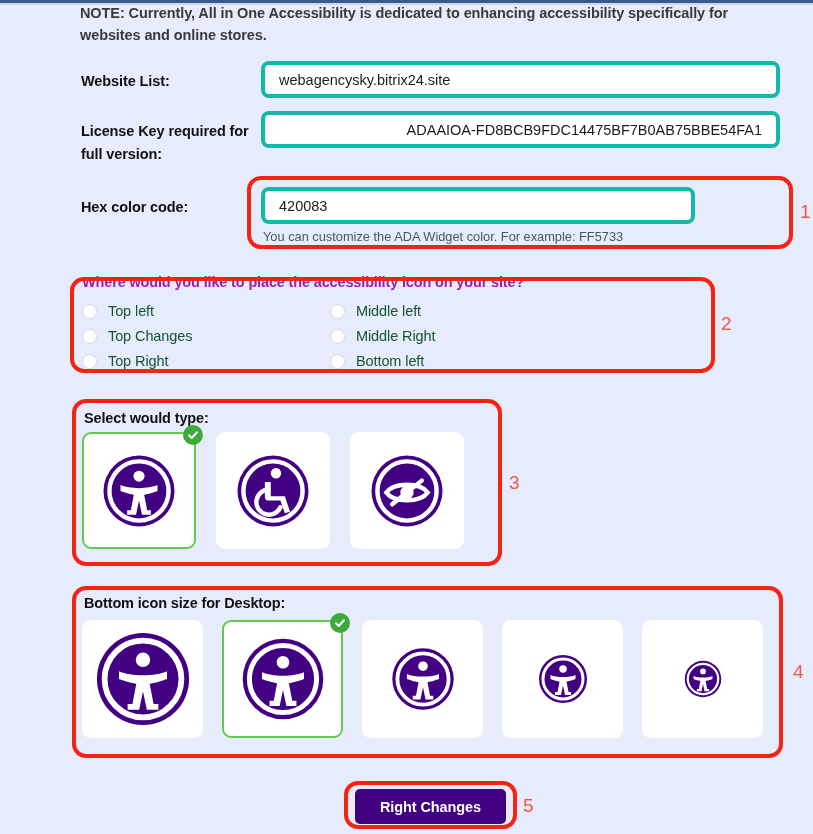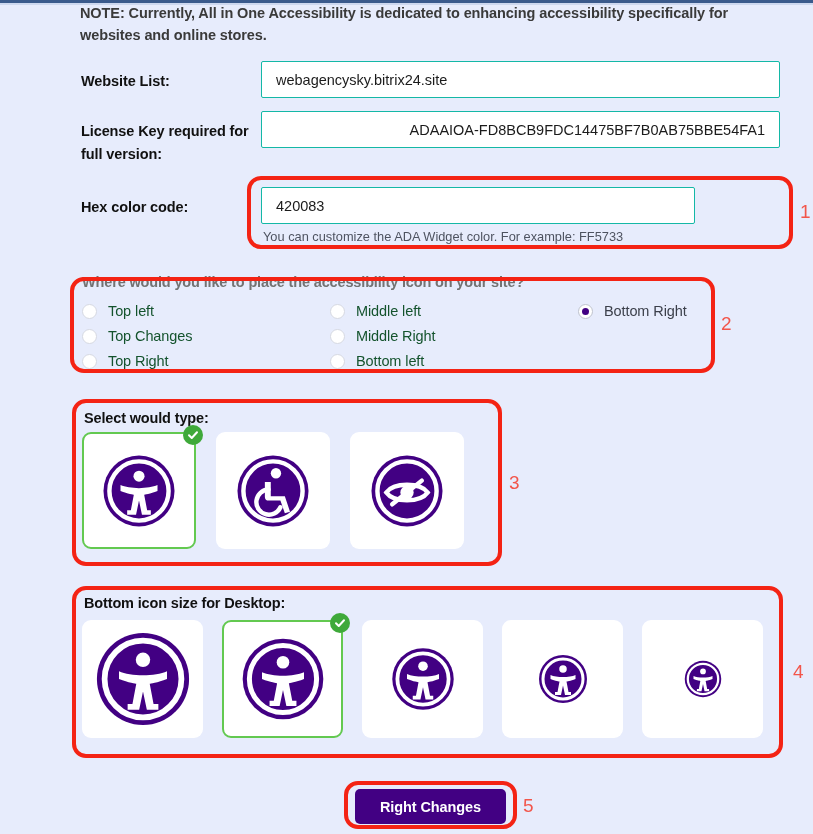--- a/index.html
+++ b/index.html
@@ -44,22 +44,22 @@
     position: absolute;
     font-size: 14.5px;
     font-weight: bold;
     color: #111;
     line-height: 1.6;
     letter-spacing: -0.1px;
   }
   .text-input {
     position: absolute;
     background: #ffffff;
-    border: 1px solid #14b8a6;
-    border-radius: 2px;
+    border: 4px solid #14b8a6;
+    border-radius: 8px;
     font-family: "Liberation Sans", sans-serif;
     font-size: 14.5px;
     color: #1b1b1b;
     padding: 0 14px;
     outline: none;
   }
 
   #website-label { left: 81px; top: 70px; text-align: right; }
   #website-input { left: 261px; top: 61px; width: 519px; height: 37px; }
 
@@ -102,21 +102,21 @@
 
   #anno-box-5 { left: 344px; top: 781px; width: 173px; height: 48px; }
   #anno-num-5 { left: 523px; top: 795px; }
 
   
   .place-question {
     position: absolute;
     left: 82px; top: 274px;
     font-size: 14.5px;
     font-weight: bold;
-    color: #737373;
+    color: #a21caf;
     letter-spacing: -0.15px;
   }
   .radio-col { position: absolute; }
   #radio-col-0 { left: 82px; top: 299px; }
   #radio-col-1 { left: 330px; top: 299px; }
   #radio-col-2 { left: 578px; top: 299px; }
   .radio-row {
     display: flex;
     align-items: center;
     height: 24px;
@@ -247,24 +247,20 @@
     <div class="radio-row">
       <span class="radio-dot"></span>
       <span class="radio-label">Middle Right</span>
     </div>
     <div class="radio-row">
       <span class="radio-dot"></span>
       <span class="radio-label">Bottom left</span>
     </div>
   </div>
 <div class="radio-col" id="radio-col-2">
-    <div class="radio-row checked">
-      <span class="radio-dot"></span>
-      <span class="radio-label">Bottom Right</span>
-    </div>
   </div>
 
 <div class="group-title" id="icontype-title">Select would type:</div>
 <div class="card-grid" id="icontype-grid">
     <div class="opt-card selected">
       <span>
         <svg class="ic" width="74" height="74" viewBox="0 0 100 100" aria-hidden="true">
           <circle cx="50" cy="50" r="48" fill="#420083"></circle>
           <circle cx="50" cy="50" r="40" fill="none" stroke="#ffffff" stroke-width="6"></circle>
           <circle cx="50" cy="30" r="7.5" fill="#ffffff"></circle>

